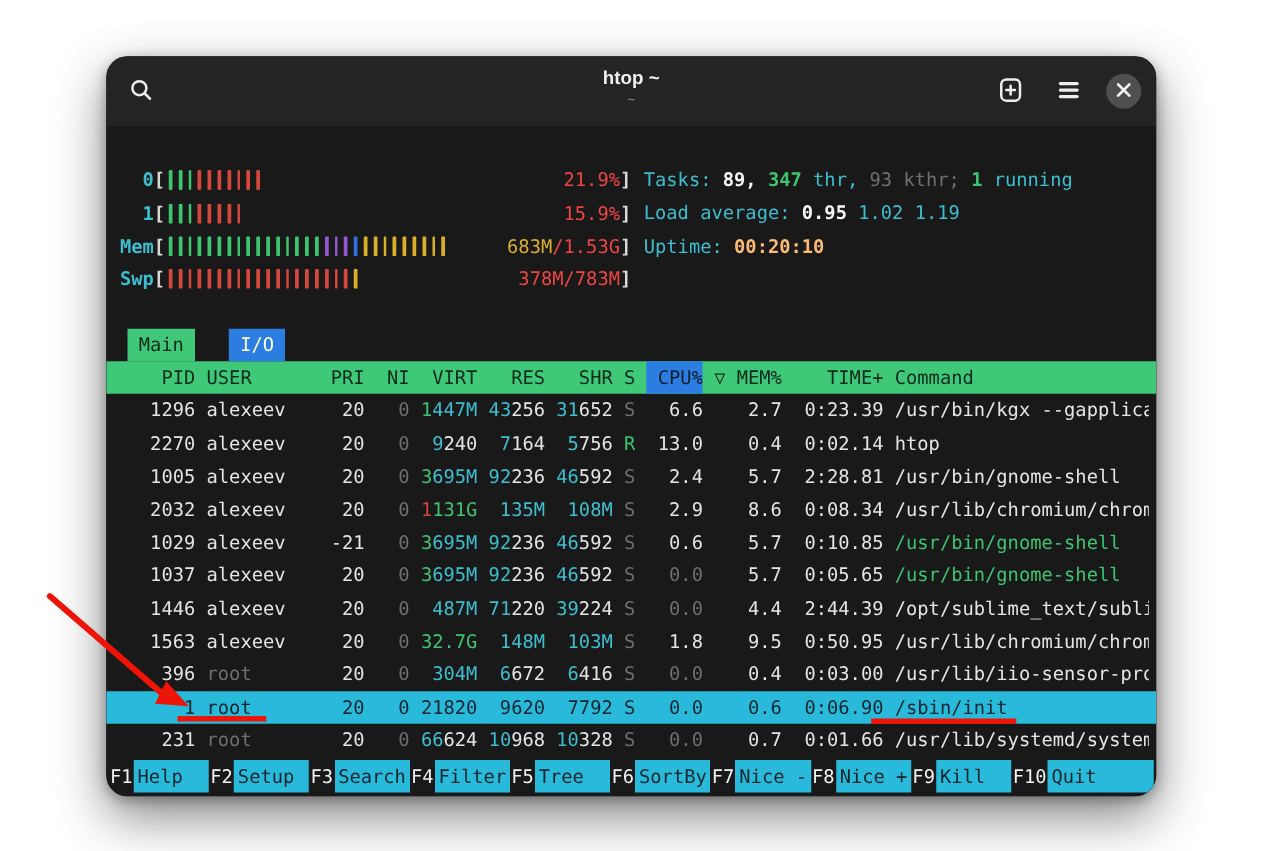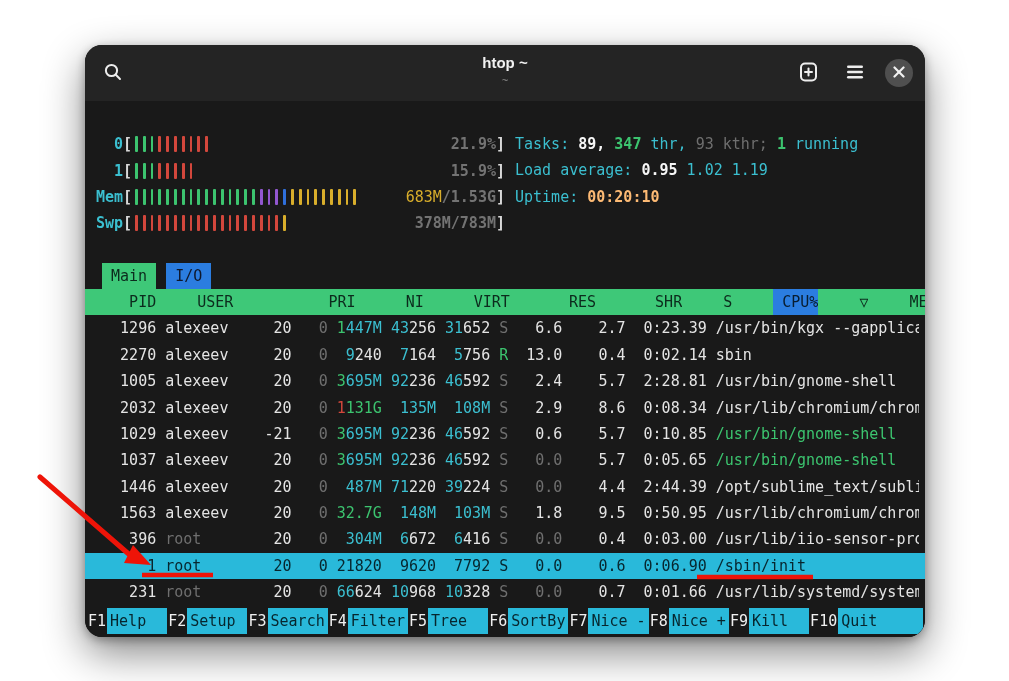--- a/index.html
+++ b/index.html
@@ -24,56 +24,56 @@
   .tb-right{margin-left:auto;display:flex;gap:14px;align-items:center;}
   .close-circle{width:28px;height:28px;border-radius:50%;background:#4f4f4f;border:none;
     display:flex;align-items:center;justify-content:center;color:#f2f2f2;padding:0;cursor:pointer;}
   
   .terminal{flex:1;position:relative;background:#191919;
     font-family:"DejaVu Sans Mono", monospace;font-size:15px;color:#e4e4e4;
     padding:30px 6px 0 8px;}
   .trow{height:26.4px;line-height:26.4px;white-space:pre;}
   
   .w{color:#e4e4e4;} .wb{color:#f6f6f6;font-weight:bold;}
-  .d{color:#6f6f6f;} .dv{color:#737373;font-weight:bold;}
+  .d{color:#6f6f6f;} .dv{color:#ef4444;font-weight:normal;}
   .c{color:#3bbfd0;} .cb{color:#fdba74;font-weight:bold;}
   .g{color:#3cc46f;} .gb{color:#3cc46f;font-weight:bold;margin-top:17px;}
   .r{color:#d3473c;} .y{color:#d9ae2b;}
   
   .meters-block{display:flex;}
   .meters-left{flex:0 0 auto;width:412px;}
   .mrow{display:flex;height:26.4px;align-items:center;}
   .mlabel{width:30px;text-align:right;color:#3bbfd0;font-weight:bold;white-space:pre;}
   .brk{color:#d8d8d8;font-weight:bold;}
   .bars{flex:1;display:flex;gap:5px;align-items:center;overflow:hidden;padding-left:3px;}
   .bar{flex:0 0 auto;width:2.8px;height:16px;border-radius:1px;}
   .bar.g{background:#3cc46f;} .bar.r{background:#d3473c;} .bar.y{background:#d9ae2b;}
   .bar.p{background:#9257d0;} .bar.b{background:#2f6fdb;}
   .mval{flex:0 0 auto;white-space:pre;}
   .meters-right{padding-left:10px;}
   
   .tabs{display:flex;height:26.4px;line-height:26.4px;padding-left:9px;margin-top:26px;}
   .tab{padding:0 9px;white-space:pre;cursor:pointer;}
   .tab.active{background:#3ec878;color:#0c2b1d;}
-  .tab.inactive{background:#2b7de0;color:#0f172a;margin-left:10px;}
+  .tab.inactive{background:#2b7de0;color:#ffffff;margin-left:27px;}
   
   .prow{display:flex;height:26.4px;line-height:26.4px;align-items:stretch;
     margin-left:-8px;margin-right:-6px;padding-left:8px;padding-right:6px;}
   .cl{flex:0 0 auto;white-space:pre;text-align:right;overflow:hidden;}
   .cl + .cl{margin-left:1ch;}
   .cl-pid{width:7ch;} .cl-user{width:10ch;text-align:left;}
   .cl-pri{width:3ch;} .cl-ni{width:3ch;}
   .cl-virt{width:5ch;} .cl-res{width:5ch;} .cl-shr{width:5ch;}
   .cl-s{width:1ch;text-align:left;}
   .cl-cpu{width:5ch;margin-left:0;}
   .cl-sort{width:1ch;margin-left:0;text-align:left;}
   .cl-mem{width:4ch;margin-left:0;}
   .cl-time{width:8ch;}
   .cl-cmd{flex:1 1 auto;text-align:left;}
-  .header-row{background:#3ec878;color:#0c2b1d;gap:32px;}
+  .header-row{background:#3ec878;color:#0c2b1d;}
   .header-row .cl{color:#0c2b1d;}
   .header-row .cl-cpu{background:#2b7de0;color:#081d30;}
   .prow.sel{background:#29b9da;}
   .prow.sel .cl, .prow.sel .cl span{color:#07262e !important;font-weight:normal;}
   
   .fkeys{position:absolute;left:2px;right:2px;bottom:3px;display:flex;height:26.4px;line-height:26.4px;}
   .fk{display:flex;flex:0 0 auto;cursor:pointer;}
   .fk.grow{flex:1 1 auto;}
   .fk-key{color:#f0f0f0;white-space:pre;padding:0 1px;}
   .fk-label{background:#29b9da;color:#07262e;white-space:pre;width:6ch;padding:0 3px;}
@@ -284,21 +284,21 @@
           <span class="cl cl-pri w">20</span>
           <span class="cl cl-ni d">0</span>
           <span class="cl cl-virt"><span class="c">9</span><span class="w">240</span></span>
           <span class="cl cl-res"><span class="c">7</span><span class="w">164</span></span>
           <span class="cl cl-shr"><span class="c">5</span><span class="w">756</span></span>
           <span class="cl cl-s g">R</span>
           <span class="cl cl-cpu w">13.0</span>
           <span class="cl cl-sort"> </span>
           <span class="cl cl-mem w">0.4</span>
           <span class="cl cl-time w">0:02.14</span>
-          <span class="cl cl-cmd w">sbin</span>
+          <span class="cl cl-cmd w">htop</span>
         </div>
         <div class="prow">
           <span class="cl cl-pid w">1005</span>
           <span class="cl cl-user w">alexeev</span>
           <span class="cl cl-pri w">20</span>
           <span class="cl cl-ni d">0</span>
           <span class="cl cl-virt"><span class="g">3</span><span class="c">695M</span></span>
           <span class="cl cl-res"><span class="c">92</span><span class="w">236</span></span>
           <span class="cl cl-shr"><span class="c">46</span><span class="w">592</span></span>
           <span class="cl cl-s d">S</span>

